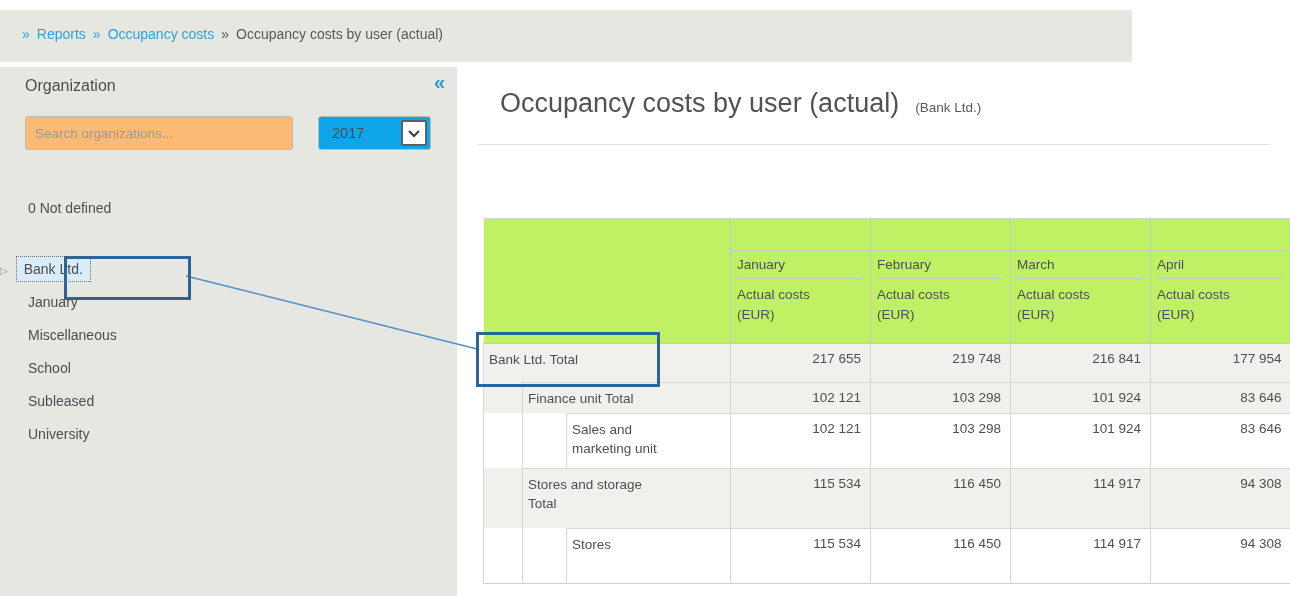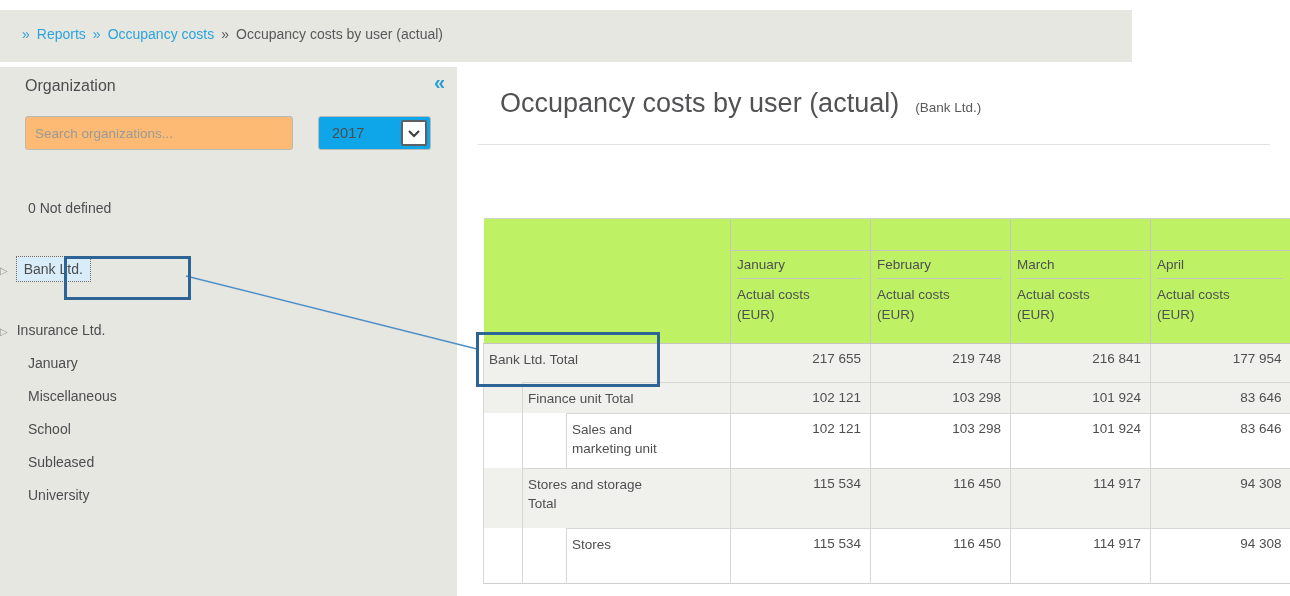--- a/index.html
+++ b/index.html
@@ -126,21 +126,20 @@
       <span>
         <svg width="14" height="9" viewBox="0 0 14 9">
             <polyline points="2,2 7,7 12,2" stroke="#3c3c3e" stroke-width="2" fill="none"></polyline>
           </svg>
       </span>
     </button>
   </div>
   <div class="org-tree">
       <div class="tree-item level0"><span class="tree-label">0 Not defined</span></div>
       <div class="tree-item level1"><span class="tree-arrow">▷</span><span class="tree-label selected">Bank Ltd.</span></div>
-      <div class="tree-item level1"><span class="tree-arrow">▷</span><span class="tree-label">Insurance Ltd.</span></div>
       <div class="tree-item level0"><span class="tree-label">January</span></div>
       <div class="tree-item level0"><span class="tree-label">Miscellaneous</span></div>
       <div class="tree-item level0"><span class="tree-label">School</span></div>
       <div class="tree-item level0"><span class="tree-label">Subleased</span></div>
       <div class="tree-item level0"><span class="tree-label">University</span></div>
     </div>
 </div>
 
 <h1 class="main-title">
   <span>Occupancy costs by user (actual)</span><span class="main-subtitle">(Bank Ltd.)</span>

